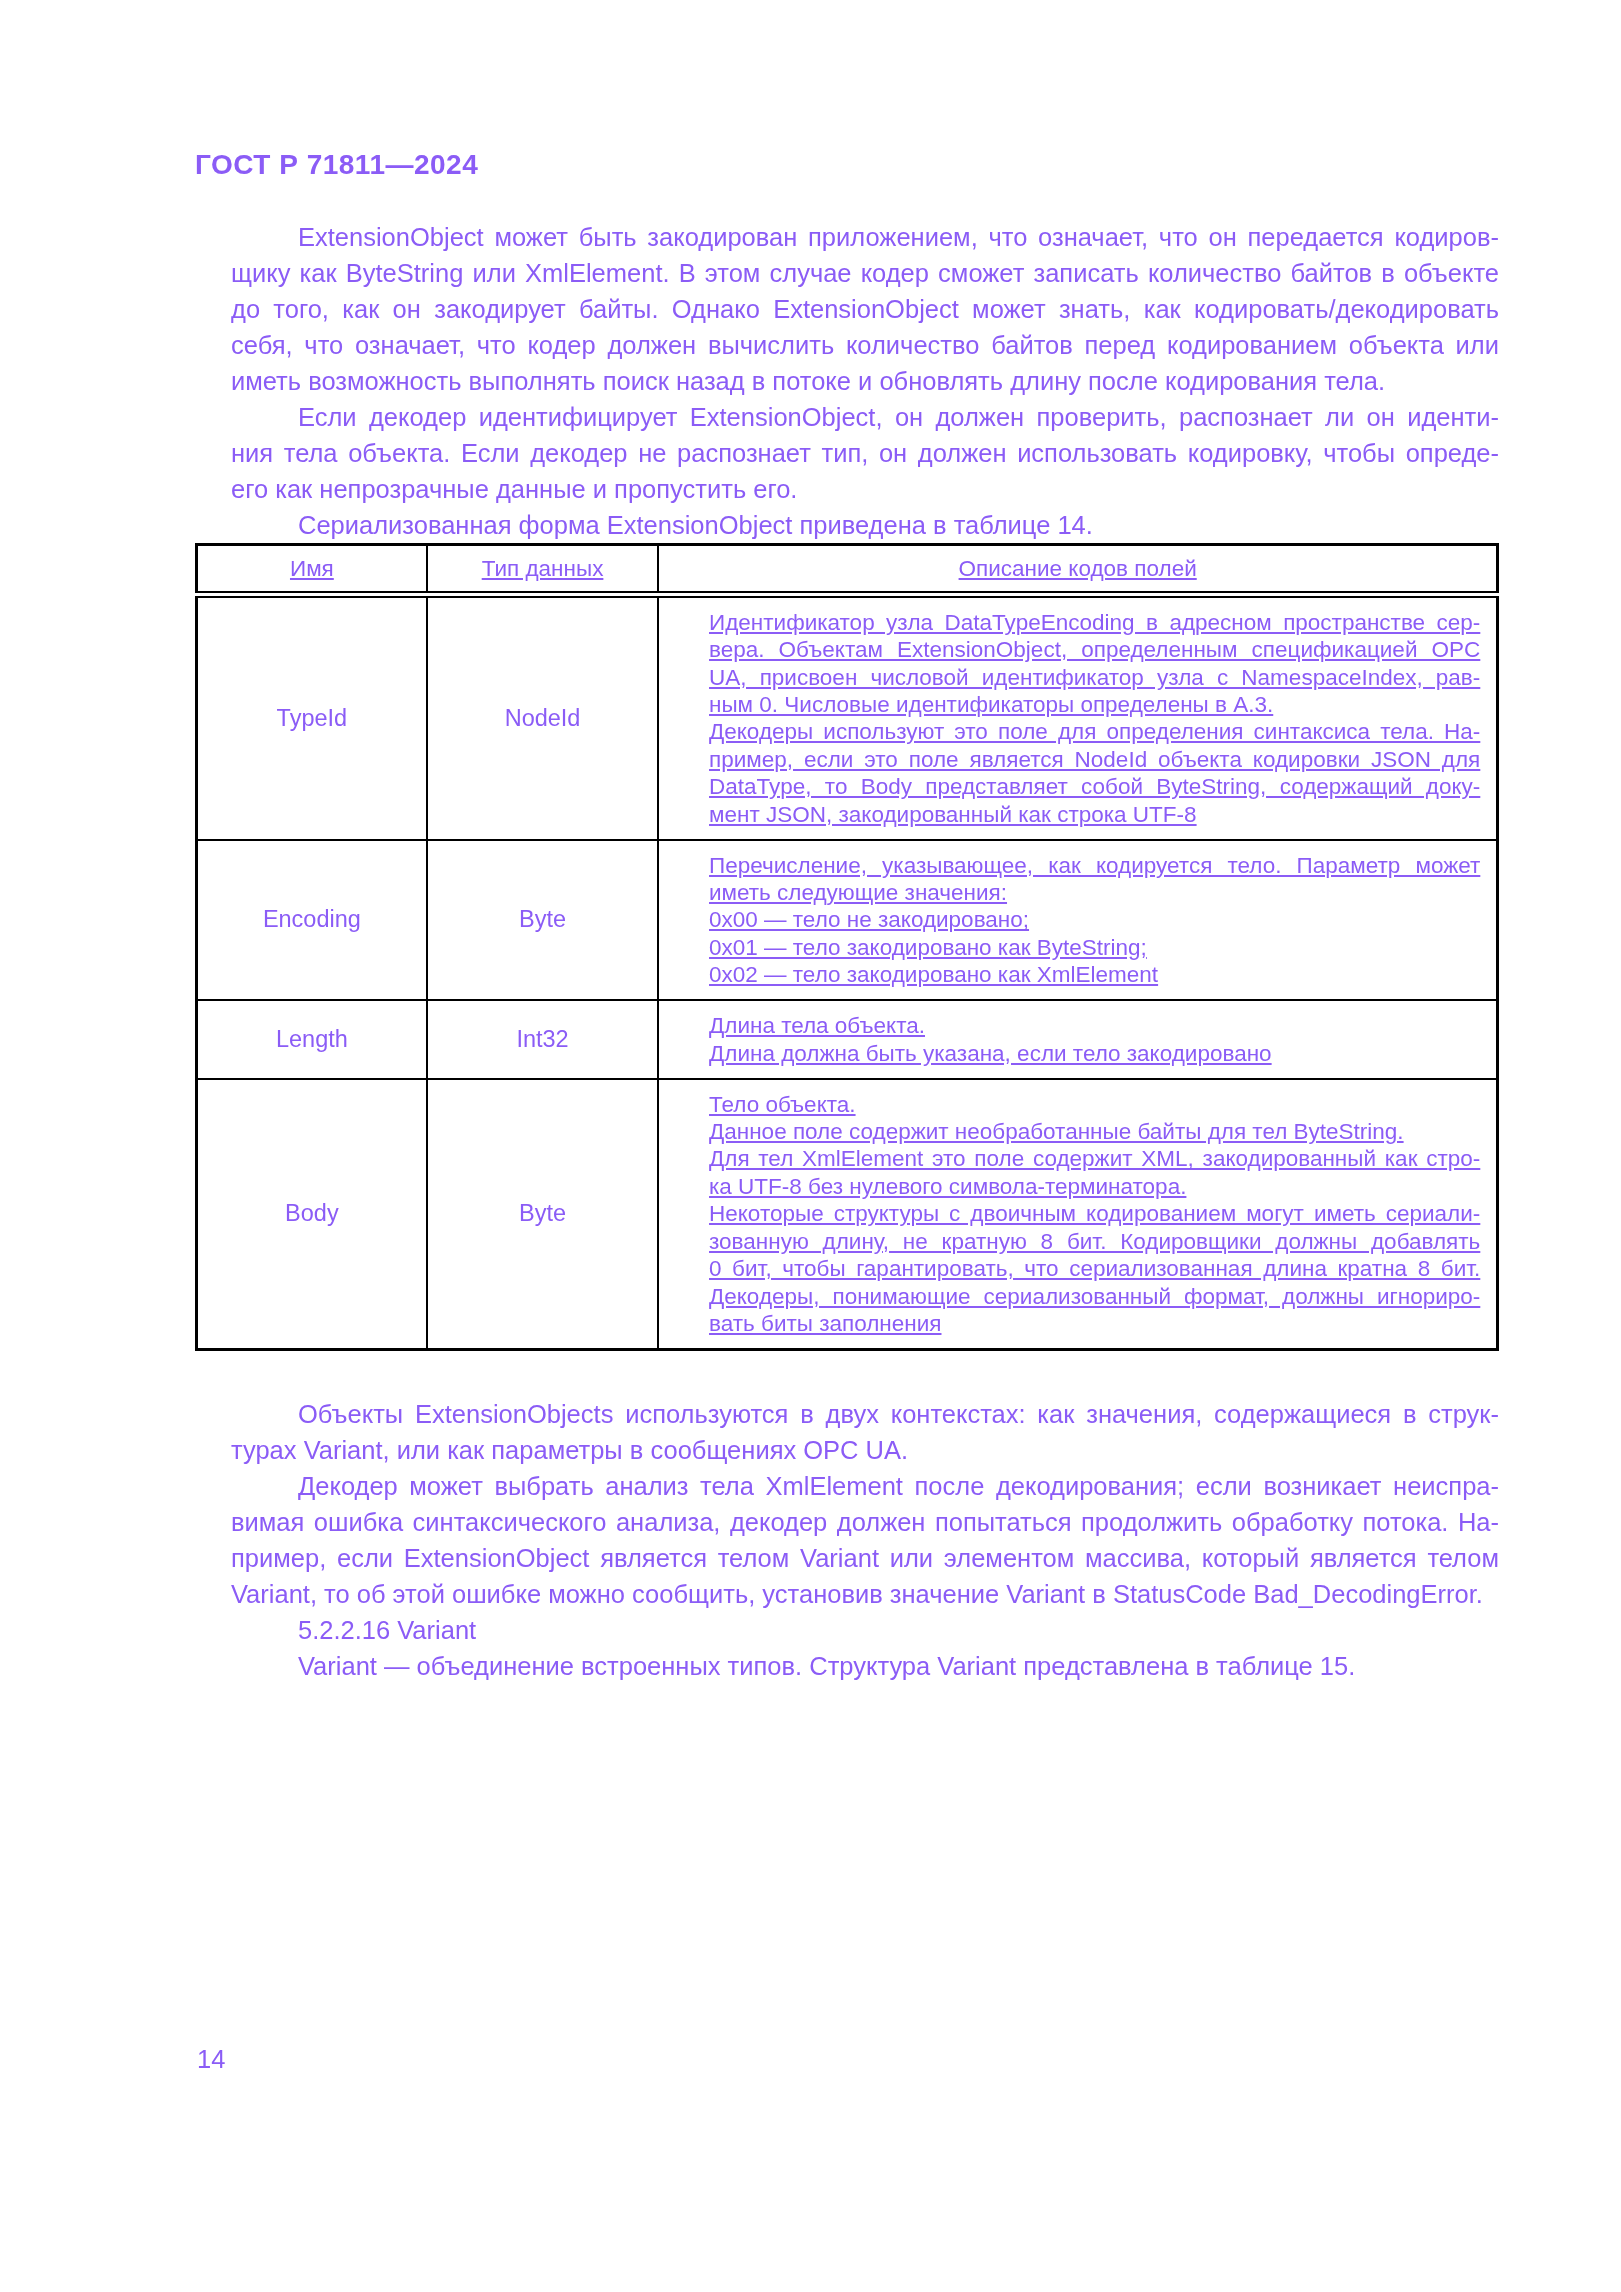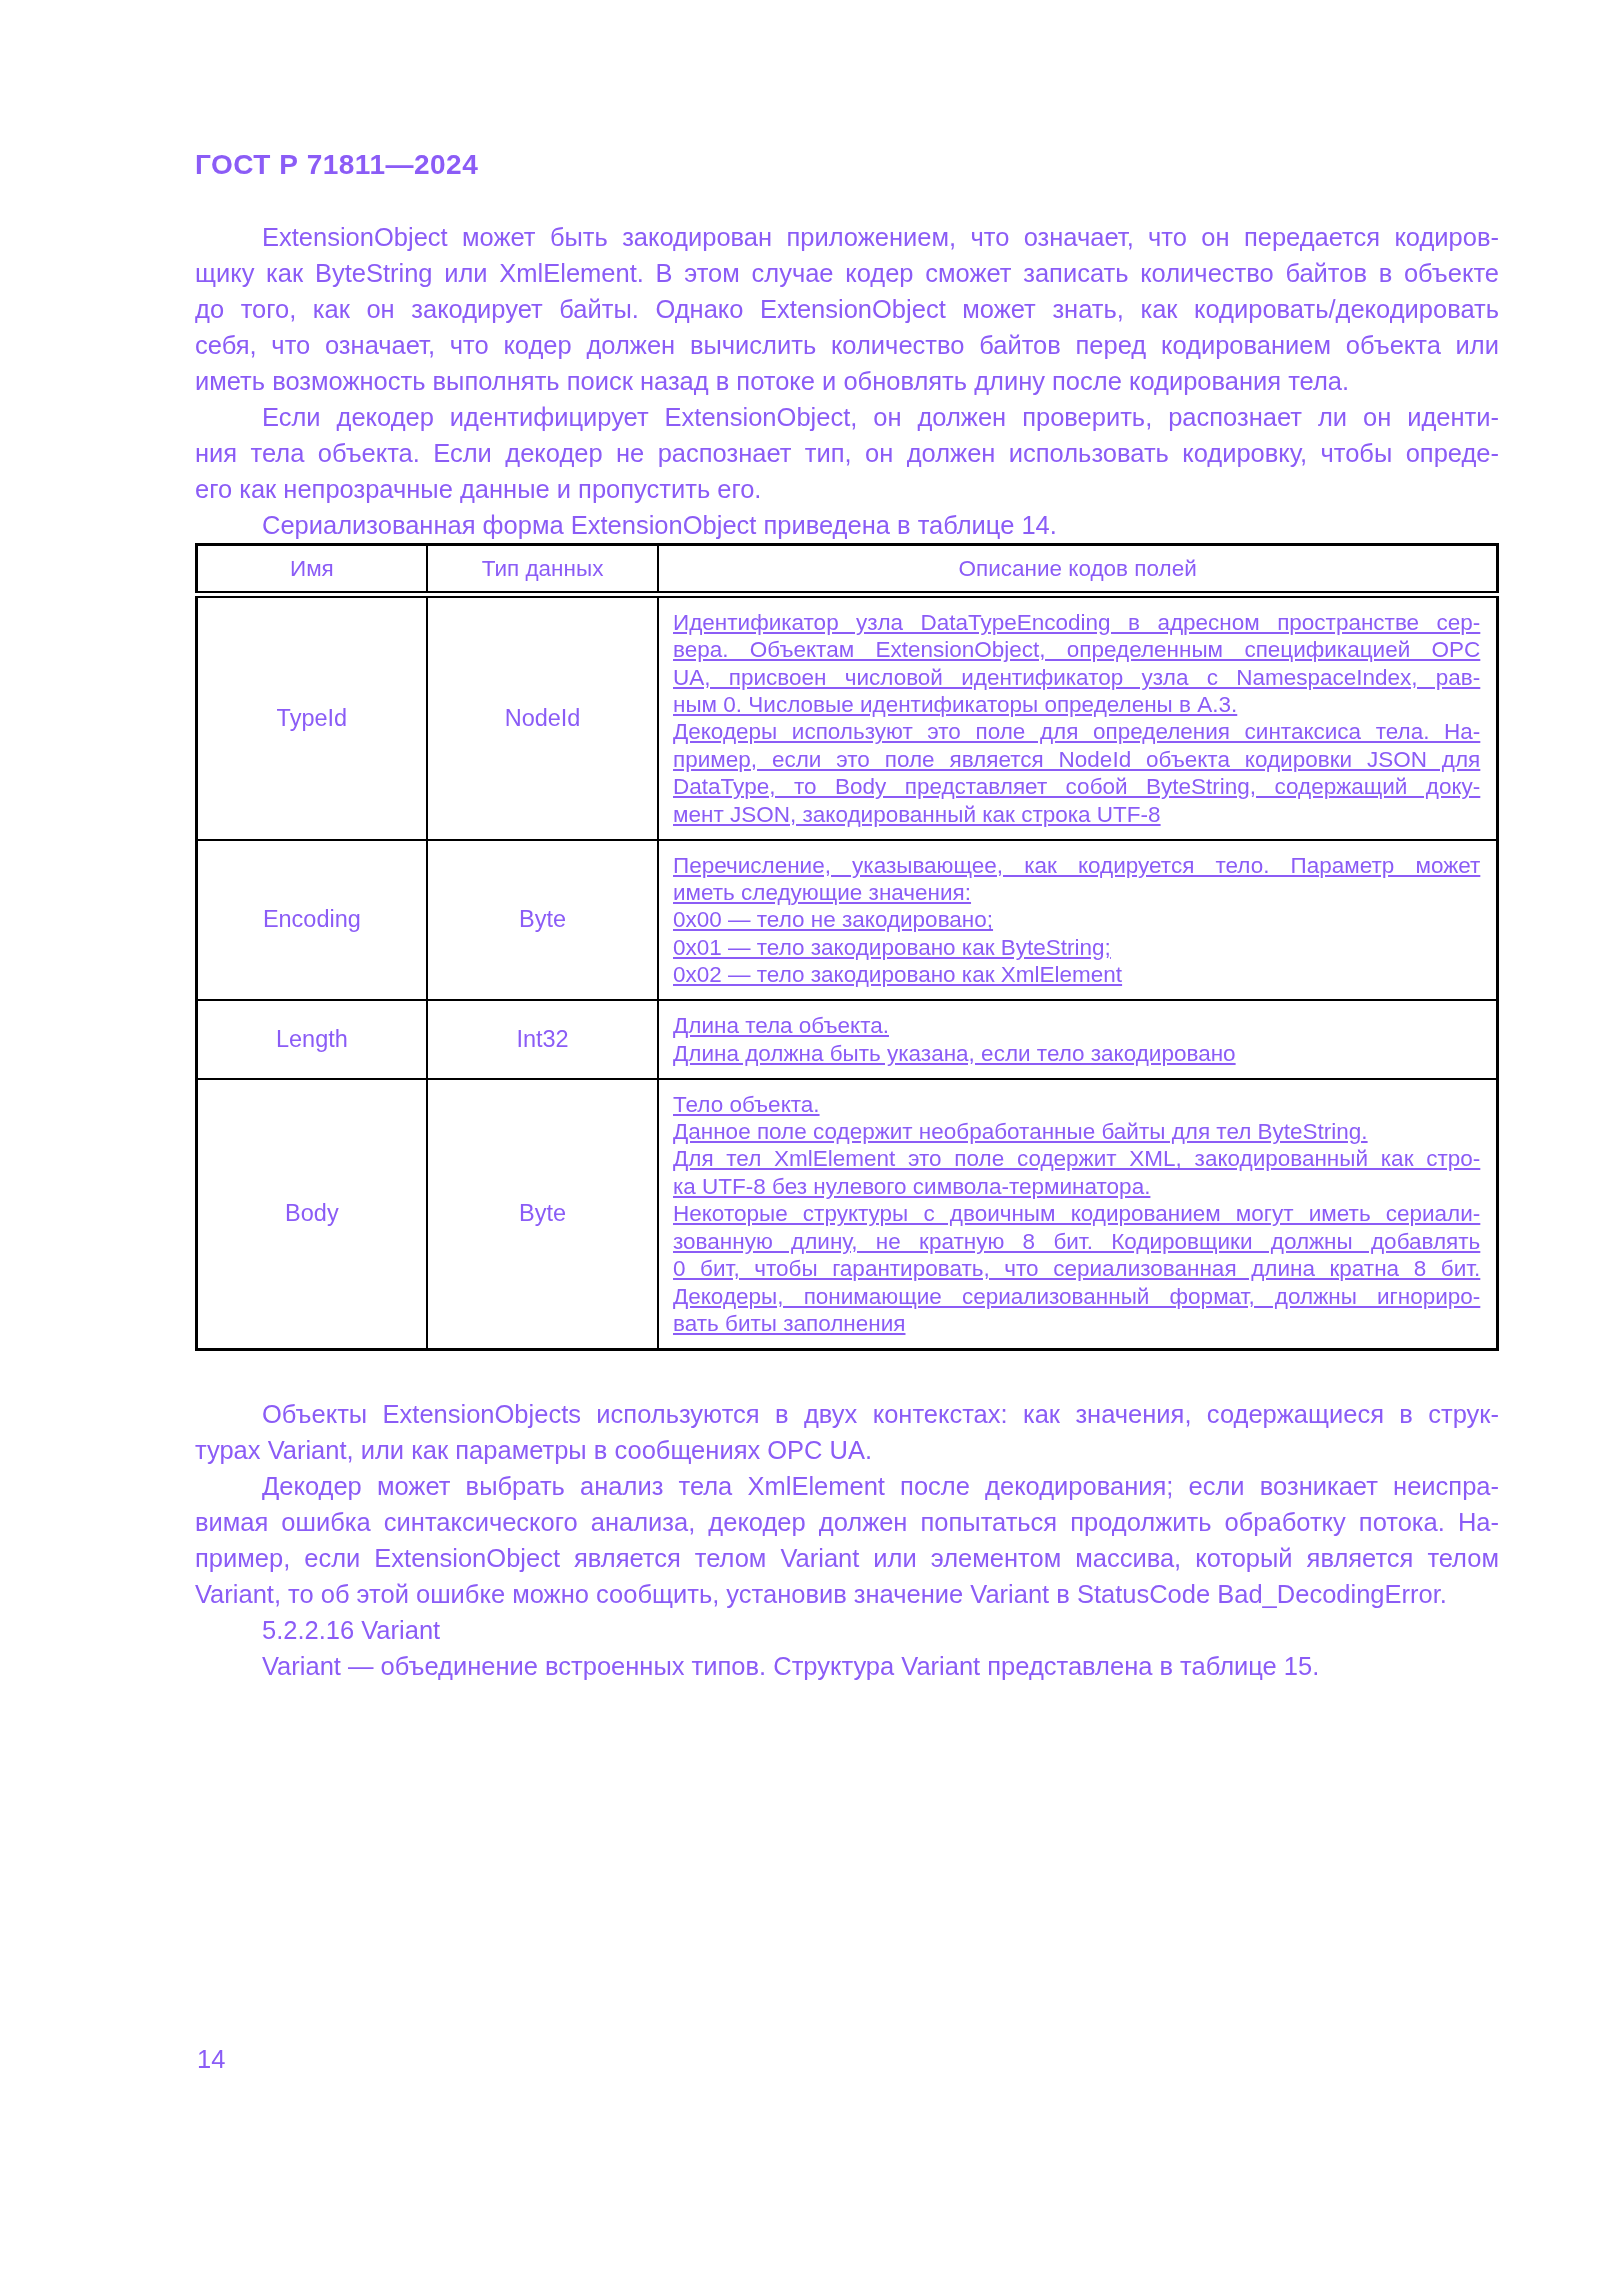--- a/index.html
+++ b/index.html
@@ -12,21 +12,21 @@
     margin:0 auto;
     overflow:hidden;
   }
   .content { position:absolute; left:195px; top:149px; width:1304px; }
   .doc-header { font-size:28px; font-weight:bold; line-height:31px; letter-spacing:0.5px; }
 
   .bodytext { font-size:25.5px; line-height:36px; }
   .intro { margin-top:39px; }
   .closing { margin-top:45px; }
   .para { margin:0; }
-  .ln { text-align:justify; text-align-last:justify; }
+  .ln { text-align:justify; text-align-last:justify;margin-left:36px; }
   .ln.lastln { text-align:left; text-align-last:left; }
   .para > .ln:first-child { text-indent:67px; }
 
   .tbl-caption { margin-top:21.6px; margin-bottom:13.7px; font-size:22.5px; line-height:29px; }
   .cap-word { letter-spacing:4.9px; }
   .cap-num { margin-left:11.8px; }
   .cap-dash { margin:0 9.8px; }
 
   table.gost {
     width:100%;
@@ -38,20 +38,21 @@
   table.gost col.c2 { width:17.8%; }
   table.gost col.c3 { width:64.5%; }
   table.gost th {
     font-weight:normal;
     text-align:center;
     vertical-align:middle;
     padding:8.8px 7.8px;
     border:2px solid #000;
     border-bottom:7.8px double #000;
     font-size:22.5px;
+    text-decoration:underline;
   }
   table.gost td {
     border:2px solid #000;
     border-top:2.9px solid #000;
     vertical-align:top;
   }
   table.gost td.cname, table.gost td.ctype {
     text-align:center;
     vertical-align:middle;
     font-size:23.5px;

